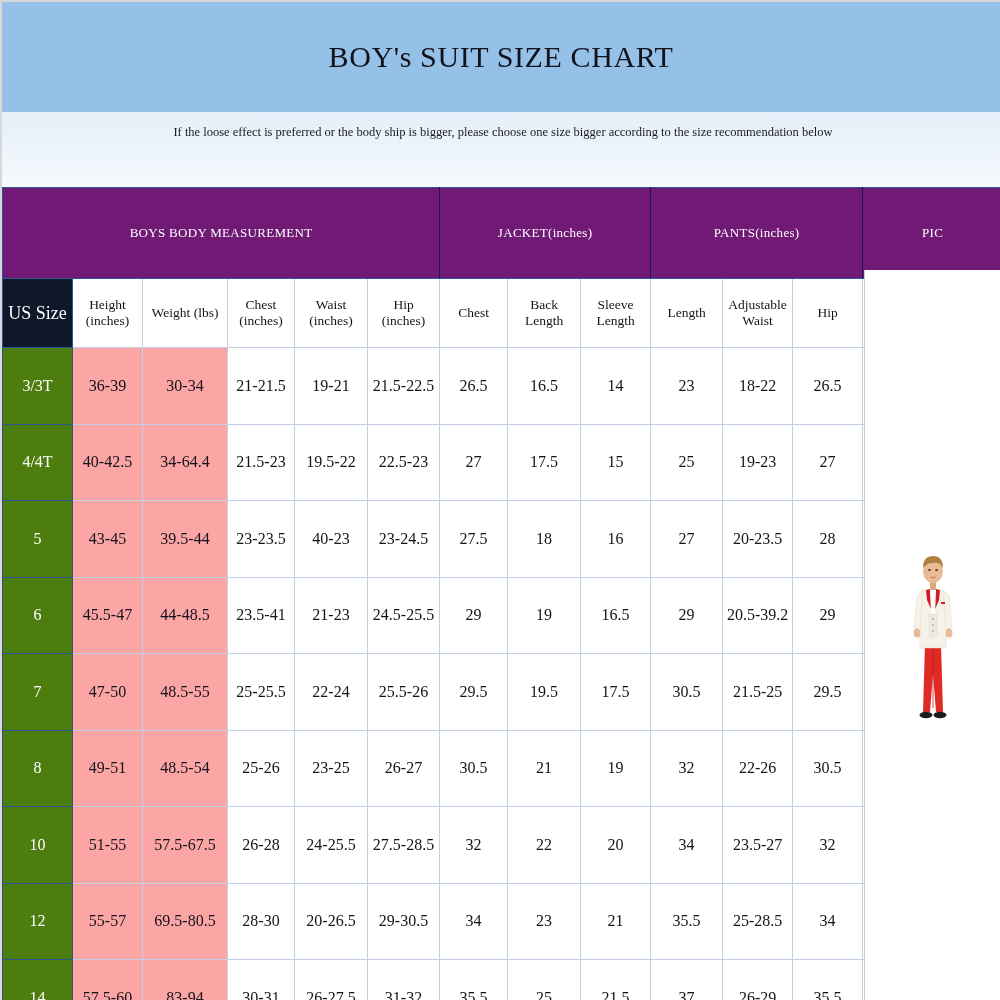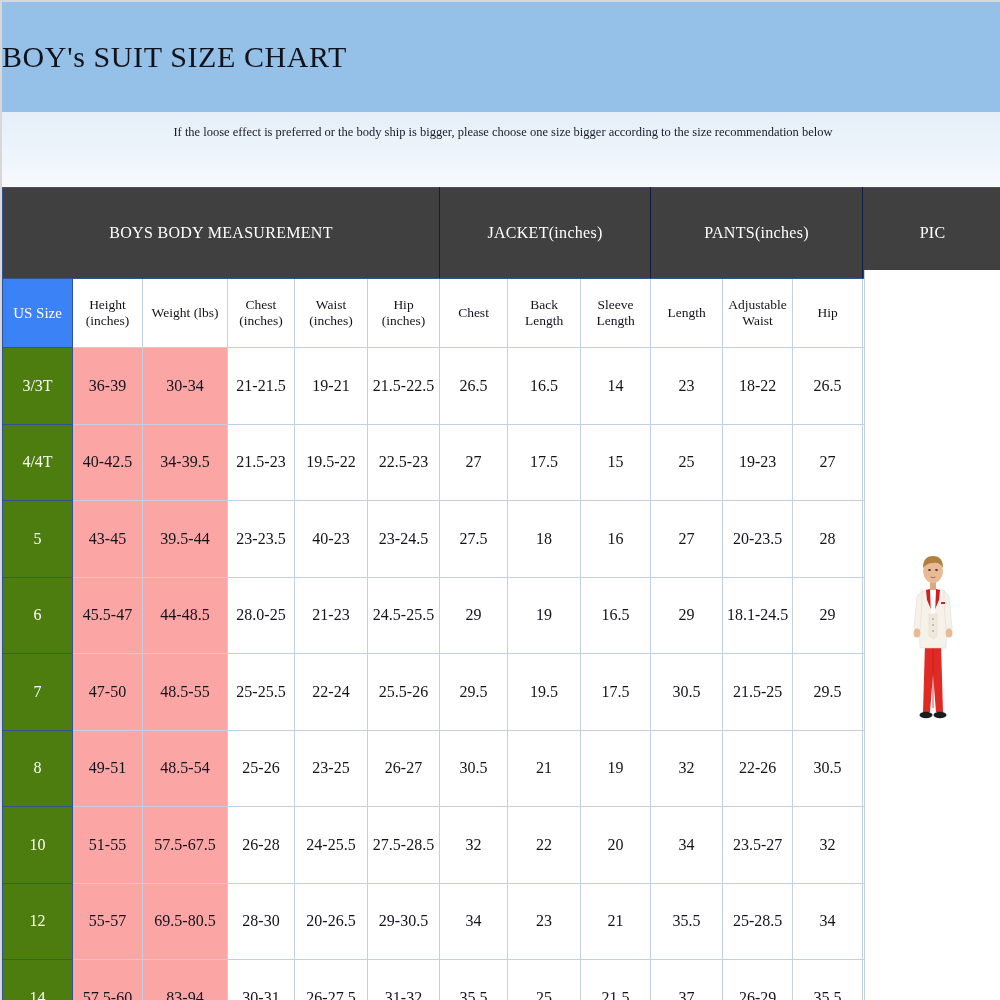--- a/index.html
+++ b/index.html
@@ -22,20 +22,21 @@
     border-top: 2px solid #d8d8d8;
     background: #ffffff;
   }
 
   
   .title-band {
     height: 110px;
     background: #95c0e8;
     display: flex;
     align-items: center;
+    justify-content: center;
   }
   .title-text {
     font-size: 30px;
     color: #11121a;
     letter-spacing: 0.6px;
     font-family: "Liberation Serif", "DejaVu Serif", serif;
     text-align: center;
   }
 
   
@@ -62,42 +63,42 @@
   }
   table.size-table td {
     border: 1px solid #c3cfe3;
     text-align: center;
     vertical-align: middle;
     font-family: "Liberation Serif", "DejaVu Serif", serif;
     color: #13131c;
   }
   
   .grp {
-    background: #404040;
+    background: #701a75;
     color: #ffffff !important;
-    font-size: 16px;
+    font-size: 13px;
     height: 88px;
     border-color: #2e5396 !important;
     border-right: 1px solid #0f1f40 !important;
     letter-spacing: 0.3px;
   }
   .grp-last { border-right: 1px solid #2e5396 !important; }
 
   
   .sub {
     background: #ffffff;
     font-size: 13.5px;
     height: 66px;
     line-height: 16px;
     color: #13131c;
   }
   .sub.dark {
-    background: #3b82f6;
+    background: #0f172a;
     color: #ffffff;
-    font-size: 15px;
+    font-size: 18px;
     border-color: #2e5396 !important;
   }
   .sub.blank { border-left: 1px solid #c3cfe3; }
 
   
   .cell {
     height: 73.5px;
     font-size: 16px;
     background: #ffffff;
   }
@@ -193,21 +194,21 @@
         <td class="cell">16.5</td>
         <td class="cell">14</td>
         <td class="cell">23</td>
         <td class="cell">18-22</td>
         <td class="cell">26.5</td>
         <td class="cell pic"></td>
       </tr>
       <tr>
         <td class="cell us">4/4T</td>
         <td class="cell tint">40-42.5</td>
-        <td class="cell tint">34-39.5</td>
+        <td class="cell tint">34-64.4</td>
         <td class="cell">21.5-23</td>
         <td class="cell">19.5-22</td>
         <td class="cell">22.5-23</td>
         <td class="cell">27</td>
         <td class="cell">17.5</td>
         <td class="cell">15</td>
         <td class="cell">25</td>
         <td class="cell">19-23</td>
         <td class="cell">27</td>
         <td class="cell pic"></td>
@@ -224,28 +225,28 @@
         <td class="cell">16</td>
         <td class="cell">27</td>
         <td class="cell">20-23.5</td>
         <td class="cell">28</td>
         <td class="cell pic"></td>
       </tr>
       <tr>
         <td class="cell us">6</td>
         <td class="cell tint">45.5-47</td>
         <td class="cell tint">44-48.5</td>
-        <td class="cell">28.0-25</td>
+        <td class="cell">23.5-41</td>
         <td class="cell">21-23</td>
         <td class="cell">24.5-25.5</td>
         <td class="cell">29</td>
         <td class="cell">19</td>
         <td class="cell">16.5</td>
         <td class="cell">29</td>
-        <td class="cell">18.1-24.5</td>
+        <td class="cell">20.5-39.2</td>
         <td class="cell">29</td>
         <td class="cell pic"></td>
       </tr>
       <tr>
         <td class="cell us">7</td>
         <td class="cell tint">47-50</td>
         <td class="cell tint">48.5-55</td>
         <td class="cell">25-25.5</td>
         <td class="cell">22-24</td>
         <td class="cell">25.5-26</td>

